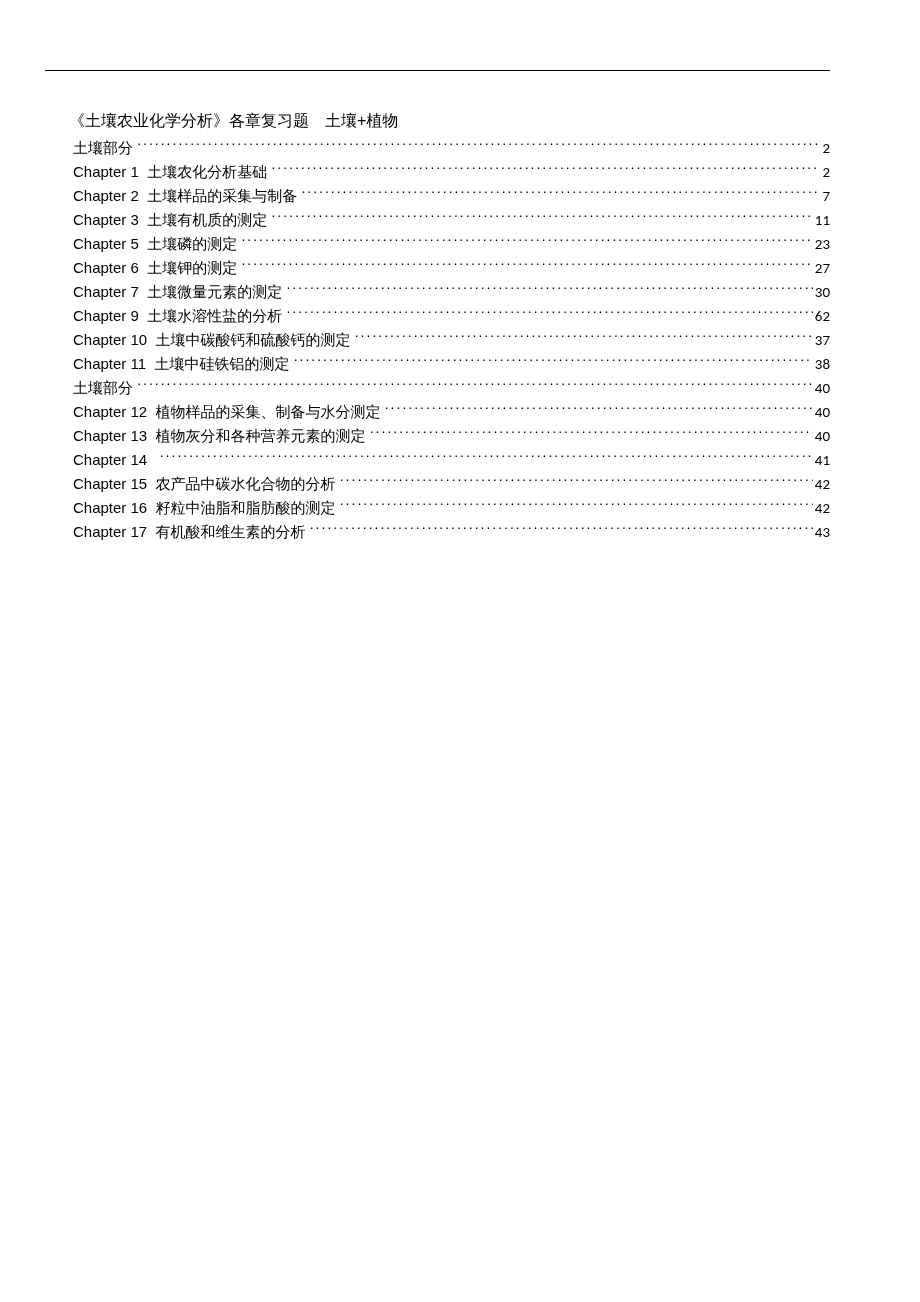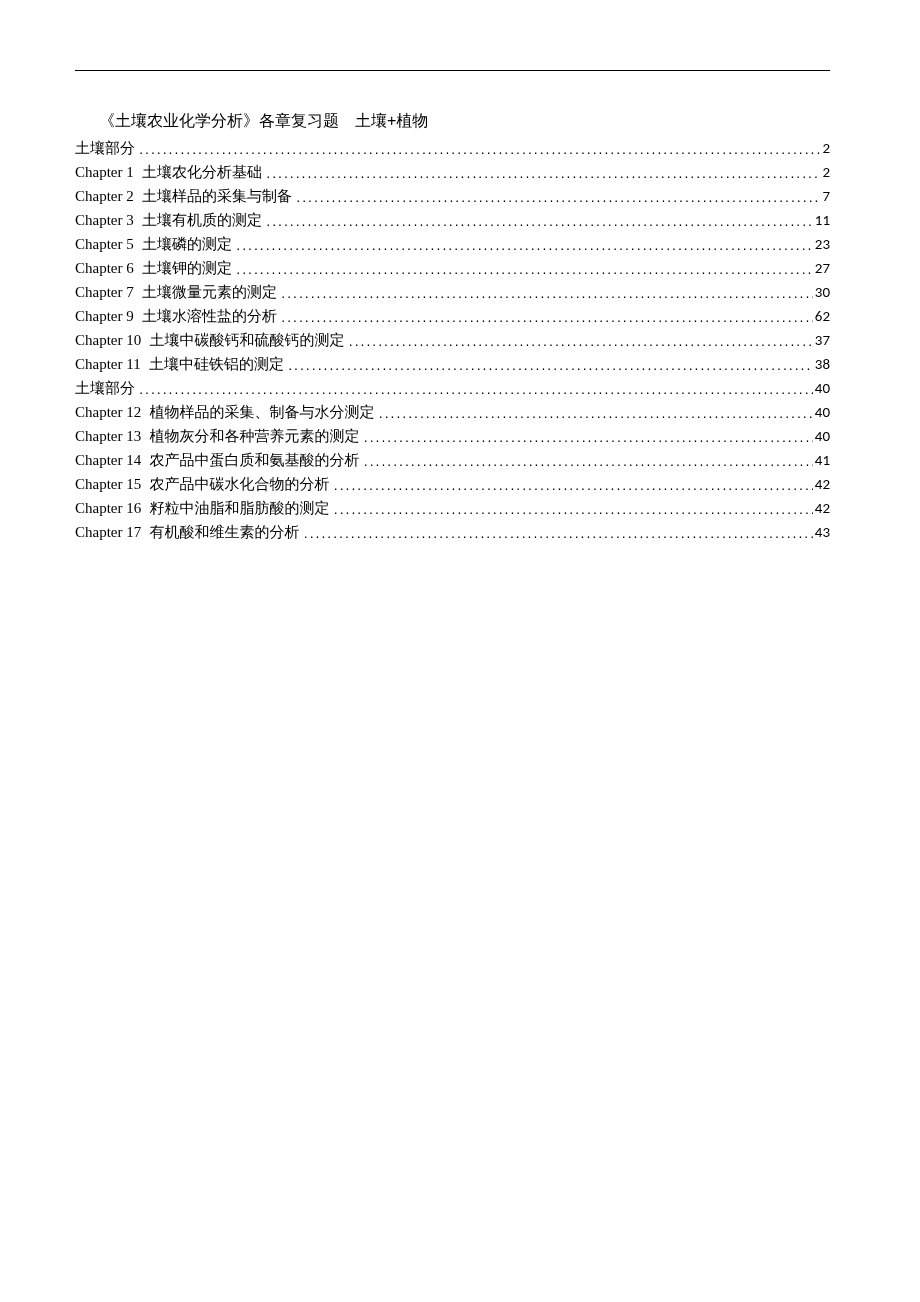--- a/index.html
+++ b/index.html
@@ -6,42 +6,43 @@
     margin: 0;
     padding: 0;
     background: #fff;
     font-family: "Microsoft YaHei", "SimSun", Arial, sans-serif;
     color: #000;
   }
   .page {
     width: 920px;
     min-height: 1302px;
     box-sizing: border-box;
-    padding: 60px 90px 0 75px;
+    padding: 60px 90px 0 45px;
     position: relative;
   }
   .hr-top {
     border: none;
     border-top: 1px solid #000;
     margin: 10px 0 40px 0;
   }
   .title {
     font-size: 16px;
     margin-left: 24px;
     margin-bottom: 4px;
   }
   .toc-line {
     display: flex;
-    align-items: flex-end;
+    align-items: flex-start;
     font-size: 15px;
     line-height: 1.6;
     white-space: nowrap;
+    margin-left: 28px;
   }
   .toc-label {
-    font-family: Liberation Serif, serif;
+    font-family: Liberation Sans, sans-serif;
     font-size: 15px;
     flex: 0 0 auto;
     color: #000;
   }
   .toc-text {
     flex: 0 0 auto;
     color: #000;
   }
   .dots {
     flex: 1 1 auto;
@@ -170,21 +171,20 @@
         <span class="toc-label">Chapter 13</span>
         <span>&nbsp;&nbsp;</span>
         <span class="toc-text">植物灰分和各种营养元素的测定</span>
         <span>&nbsp;</span>
         <span class="dots"></span>
         <span class="toc-page">40</span>
       </div>
       <div class="toc-line">
         <span class="toc-label">Chapter 14</span>
         <span>&nbsp;&nbsp;</span>
-        <span class="toc-text">农产品中蛋白质和氨基酸的分析</span>
         <span>&nbsp;</span>
         <span class="dots"></span>
         <span class="toc-page">41</span>
       </div>
       <div class="toc-line">
         <span class="toc-label">Chapter 15</span>
         <span>&nbsp;&nbsp;</span>
         <span class="toc-text">农产品中碳水化合物的分析</span>
         <span>&nbsp;</span>
         <span class="dots"></span>

